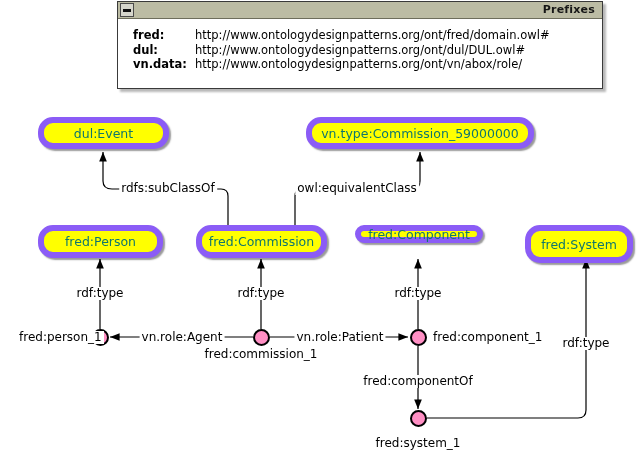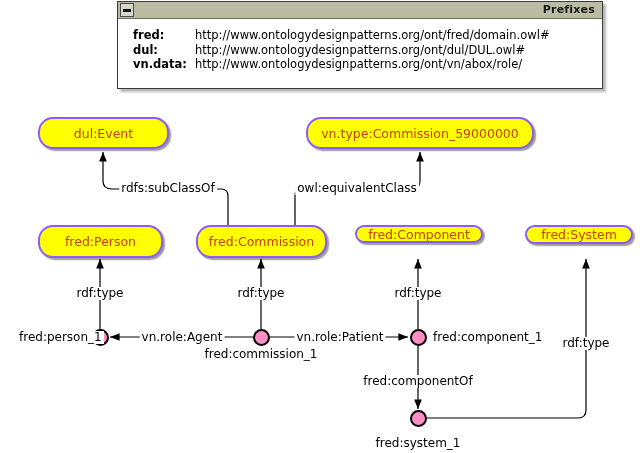--- a/index.html
+++ b/index.html
@@ -88,28 +88,28 @@
     position: absolute;
     left: 0; top: 0;
     width: 640px; height: 453px;
     pointer-events: none;
   }
 
   
   .class-node {
     position: absolute;
     background: #ffff00;
-    border: 2px solid #8b5cf6;
+    border: 6px solid #8b5cf6;
     border-radius: 15px;
     box-shadow: 2px 2px 1.5px rgba(0,0,0,0.40);
     display: flex;
     align-items: center;
     justify-content: center;
     font-size: 12.5px;
-    color: #c2410c;
+    color: #0f766e;
     box-sizing: border-box;
     white-space: nowrap;
   }
 
   
   .instance-node {
     position: absolute;
     width: 17px;
     height: 17px;
     border-radius: 50%;
@@ -180,21 +180,21 @@
   <div class="class-node" style="left:38px; top:117px; width:131px; height:32px;">dul:Event</div>
 
   <div class="class-node" style="left:306px; top:117px; width:228px; height:32px;">vn.type:Commission_59000000</div>
 
   <div class="class-node" style="left:38px; top:225px; width:125px; height:33px;">fred:Person</div>
 
   <div class="class-node" style="left:196px; top:225px; width:131px; height:33px;">fred:Commission</div>
 
   <div class="class-node" style="left:355px; top:225px; width:128px; height:18px;">fred:Component</div>
 
-  <div class="class-node" style="left:525px; top:225px; width:108px; height:19px;">fred:System</div>
+  <div class="class-node" style="left:525px; top:225px; width:108px; height:38px;">fred:System</div>
 
   <div class="instance-node" style="left:92px; top:329px;"></div>
   <div class="instance-node" style="left:253px; top:329px;"></div>
   <div class="instance-node" style="left:410px; top:329px;"></div>
   <div class="instance-node" style="left:410px; top:410px;"></div>
 
   <div class="graph-label" style="left:17px; top:331px;">fred:person_1</div>
   <div class="graph-label lbl-center" style="left:261px; top:348px;">fred:commission_1</div>
   <div class="graph-label" style="left:431px; top:331px;">fred:component_1</div>
   <div class="graph-label lbl-center" style="left:418px; top:437px;">fred:system_1</div>

